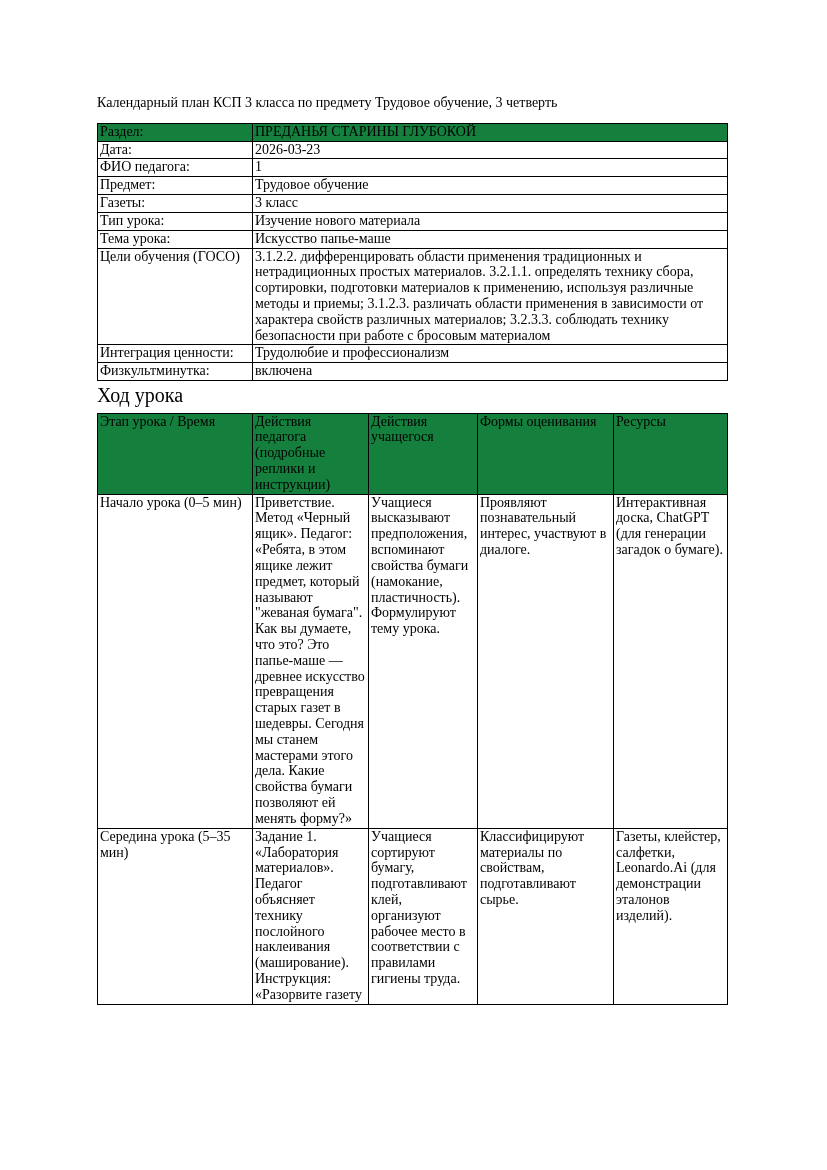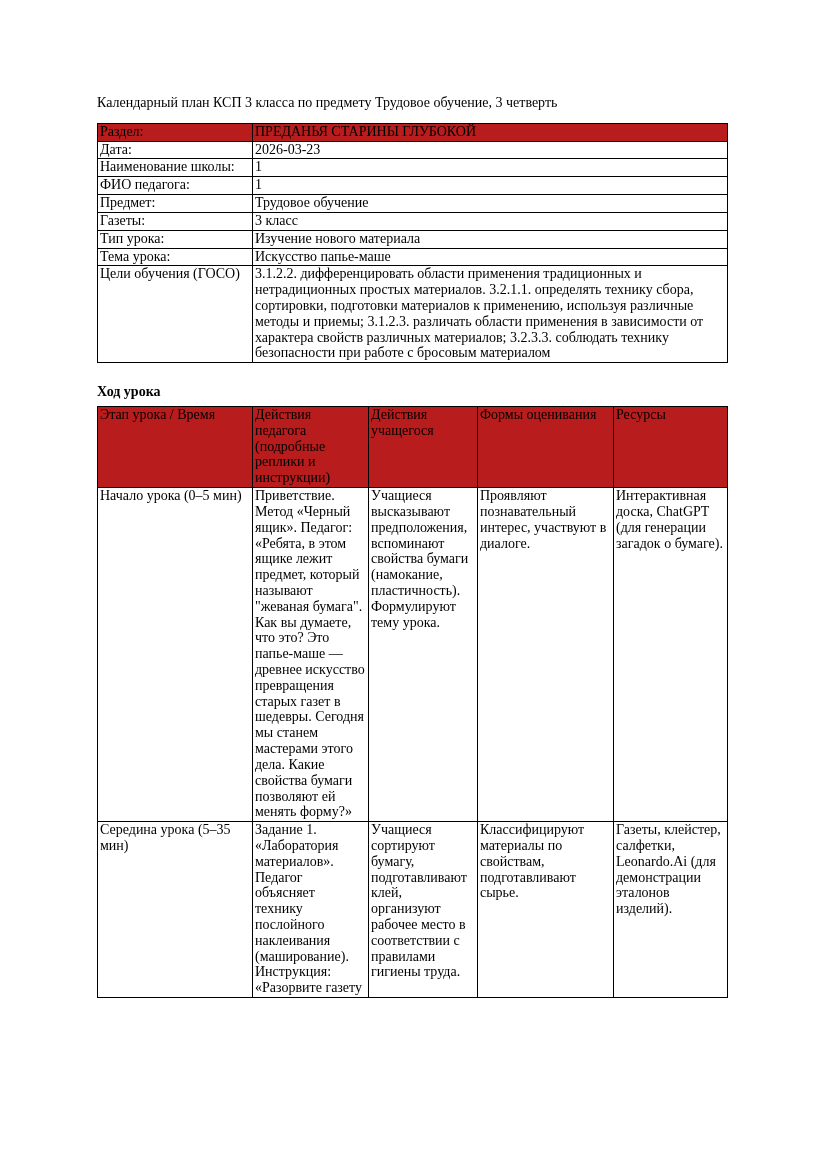--- a/index.html
+++ b/index.html
@@ -36,26 +36,26 @@
     width: 630px;
   }
   td {
     border: 1px solid #000000;
     vertical-align: top;
     padding: 0 3px 1px 2px;
     overflow: hidden;
     word-wrap: break-word;
   }
   tr.hdr td {
-    background: #b91c1c;
+    background: #15803d;
   }
   .section-heading {
-    margin: 21px 0 6px 0;
-    font-size: 14px;
-    font-weight: bold;
+    margin: 3px 0 6px 0;
+    font-size: 20px;
+    font-weight: normal;
   }
   
   .info-table col.c-label { width: 155px; }
   .info-table col.c-value { width: 475px; }
   
   .lesson-table col.c1 { width: 155px; }
   .lesson-table col.c2 { width: 116px; }
   .lesson-table col.c3 { width: 109px; }
   .lesson-table col.c4 { width: 136px; }
   .lesson-table col.c5 { width: 114px; }
@@ -76,24 +76,20 @@
       <tbody>
         <tr class="hdr">
           <td>Раздел:</td>
           <td>ПРЕДАНЬЯ СТАРИНЫ ГЛУБОКОЙ</td>
         </tr>
         <tr>
           <td>Дата:</td>
           <td>2026-03-23</td>
         </tr>
         <tr>
-          <td>Наименование школы:</td>
-          <td>1</td>
-        </tr>
-        <tr>
           <td>ФИО педагога:</td>
           <td>1</td>
         </tr>
         <tr>
           <td>Предмет:</td>
           <td>Трудовое обучение</td>
         </tr>
         <tr>
           <td>Газеты:</td>
           <td>3 класс</td>
@@ -102,20 +98,28 @@
           <td>Тип урока:</td>
           <td>Изучение нового материала</td>
         </tr>
         <tr>
           <td>Тема урока:</td>
           <td>Искусство папье-маше</td>
         </tr>
         <tr>
           <td>Цели обучения (ГОСО)</td>
           <td>3.1.2.2. дифференцировать области применения традиционных и нетрадиционных простых материалов. 3.2.1.1. определять технику сбора, сортировки, подготовки материалов к применению, используя различные методы и приемы; 3.1.2.3. различать области применения в зависимости от характера свойств различных материалов; 3.2.3.3. соблюдать технику безопасности при работе с бросовым материалом</td>
+        </tr>
+        <tr>
+          <td>Интеграция ценности:</td>
+          <td>Трудолюбие и профессионализм</td>
+        </tr>
+        <tr>
+          <td>Физкультминутка:</td>
+          <td>включена</td>
         </tr>
       </tbody>
     </table>
 
     <p class="section-heading">Ход урока</p>
 
     <table class="lesson-table">
       <colgroup>
           <col class="c1">
           <col class="c2">

